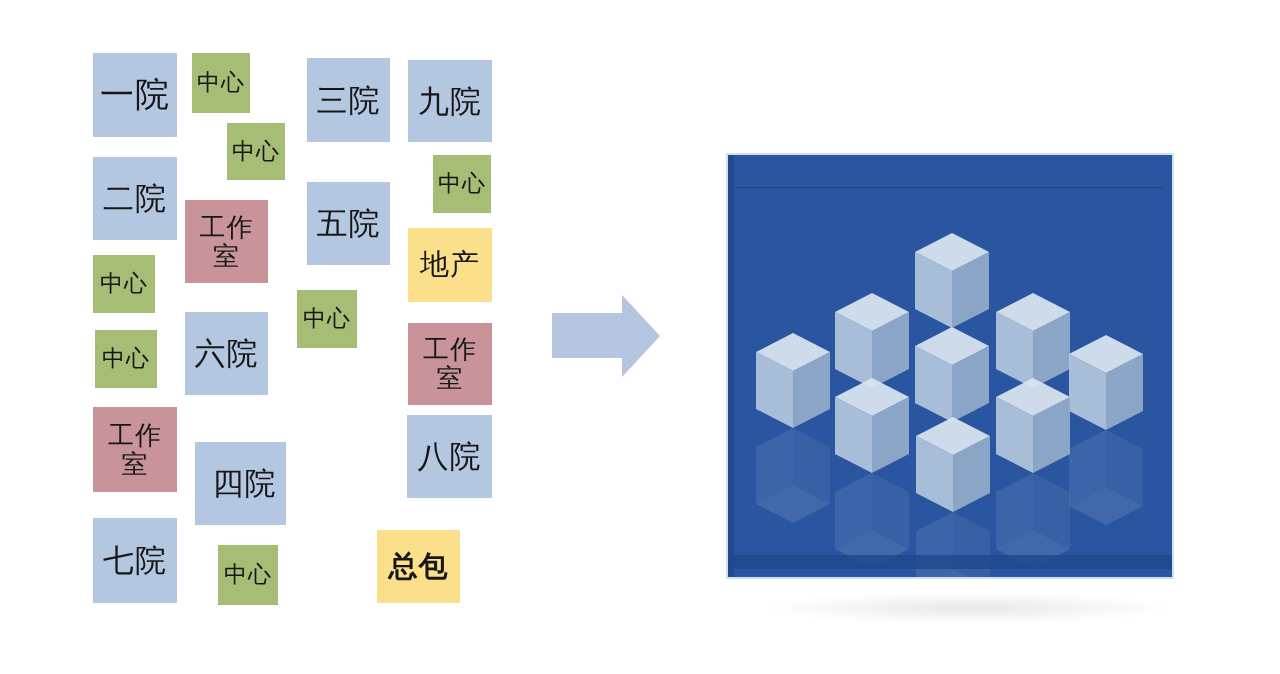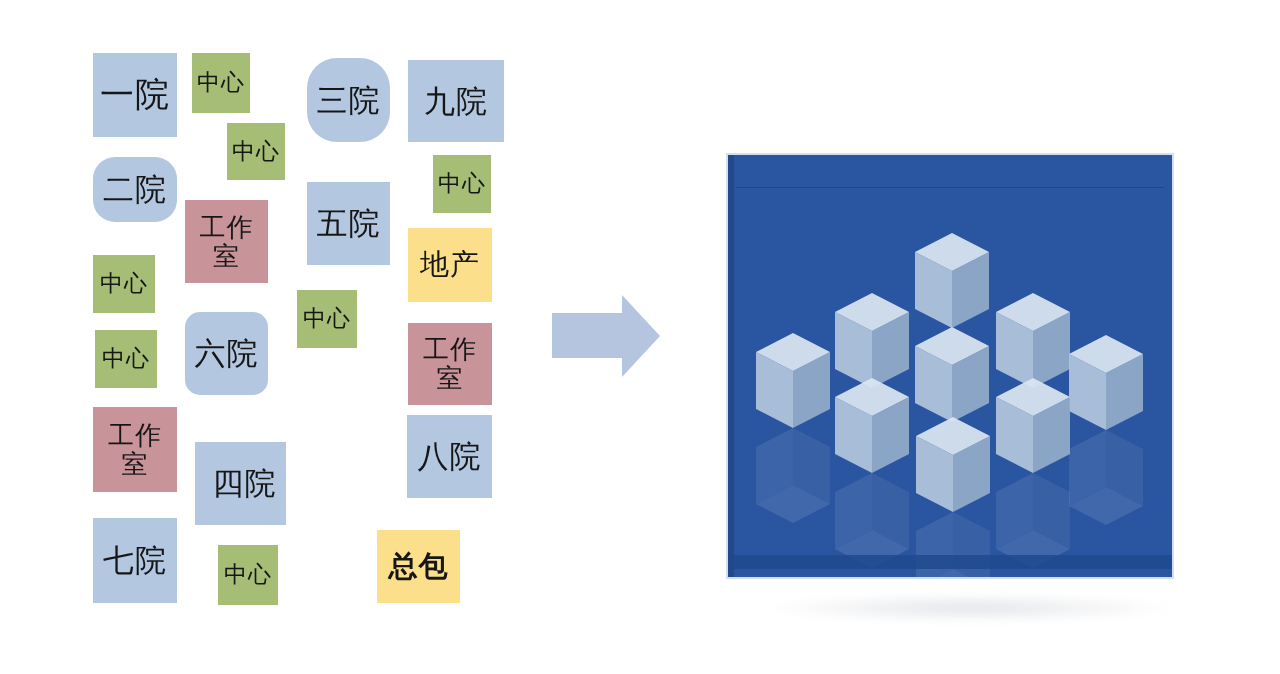--- a/index.html
+++ b/index.html
@@ -26,33 +26,33 @@
   }
 </style>
 </head>
 <body>
 
 <div class="canvas">
 
   <div id="org-scatter">
       <div class="box" style="left: 93px; top: 53px; width: 84px; height: 84px; background: rgb(179, 199, 225); font-size: 34px; color: rgb(22, 22, 22);">一院</div>
       <div class="box" style="left: 192px; top: 53px; width: 58px; height: 60px; background: rgb(165, 189, 116); font-size: 23px; color: rgb(22, 22, 22);">中心</div>
-      <div class="box" style="left: 307px; top: 58px; width: 83px; height: 84px; background: rgb(179, 199, 225); font-size: 31px; color: rgb(22, 22, 22); border-radius: 30px;">三院</div>
-      <div class="box" style="left: 408px; top: 60px; width: 96px; height: 82px; background: rgb(179, 199, 225); font-size: 31px; color: rgb(22, 22, 22);">九院</div>
+      <div class="box" style="left: 307px; top: 58px; width: 83px; height: 84px; background: rgb(179, 199, 225); font-size: 31px; color: rgb(22, 22, 22);">三院</div>
+      <div class="box" style="left: 408px; top: 60px; width: 84px; height: 82px; background: rgb(179, 199, 225); font-size: 31px; color: rgb(22, 22, 22);">九院</div>
       <div class="box" style="left: 227px; top: 123px; width: 58px; height: 57px; background: rgb(165, 189, 116); font-size: 23px; color: rgb(22, 22, 22);">中心</div>
-      <div class="box" style="left: 93px; top: 157px; width: 84px; height: 65px; background: rgb(179, 199, 225); font-size: 31px; color: rgb(22, 22, 22); border-radius: 22px;">二院</div>
+      <div class="box" style="left: 93px; top: 157px; width: 84px; height: 83px; background: rgb(179, 199, 225); font-size: 31px; color: rgb(22, 22, 22);">二院</div>
       <div class="box" style="left: 433px; top: 155px; width: 58px; height: 58px; background: rgb(165, 189, 116); font-size: 23px; color: rgb(22, 22, 22);">中心</div>
       <div class="box" style="left: 185px; top: 200px; width: 83px; height: 83px; background: rgb(200, 148, 154); font-size: 26px; color: rgb(22, 22, 22);">工作
 室</div>
       <div class="box" style="left: 307px; top: 182px; width: 83px; height: 83px; background: rgb(179, 199, 225); font-size: 31px; color: rgb(22, 22, 22);">五院</div>
       <div class="box" style="left: 408px; top: 228px; width: 84px; height: 74px; background: rgb(251, 223, 138); font-size: 29px; color: rgb(22, 22, 22); text-align: center;">地产</div>
       <div class="box" style="left: 93px; top: 255px; width: 62px; height: 58px; background: rgb(165, 189, 116); font-size: 23px; color: rgb(22, 22, 22);">中心</div>
       <div class="box" style="left: 297px; top: 290px; width: 60px; height: 58px; background: rgb(165, 189, 116); font-size: 23px; color: rgb(22, 22, 22);">中心</div>
       <div class="box" style="left: 95px; top: 330px; width: 62px; height: 58px; background: rgb(165, 189, 116); font-size: 23px; color: rgb(22, 22, 22);">中心</div>
-      <div class="box" style="left: 185px; top: 312px; width: 83px; height: 83px; background: rgb(179, 199, 225); font-size: 31px; color: rgb(22, 22, 22); border-radius: 15px;">六院</div>
+      <div class="box" style="left: 185px; top: 312px; width: 83px; height: 83px; background: rgb(179, 199, 225); font-size: 31px; color: rgb(22, 22, 22);">六院</div>
       <div class="box" style="left: 408px; top: 323px; width: 84px; height: 82px; background: rgb(200, 148, 154); font-size: 26px; color: rgb(22, 22, 22);">工作
 室</div>
       <div class="box" style="left: 93px; top: 407px; width: 84px; height: 85px; background: rgb(200, 148, 154); font-size: 26px; color: rgb(22, 22, 22);">工作
 室</div>
       <div class="box" style="left: 195px; top: 442px; width: 83px; height: 83px; background: rgb(179, 199, 225); font-size: 31px; color: rgb(22, 22, 22); padding-left: 8px;">四院</div>
       <div class="box" style="left: 407px; top: 415px; width: 85px; height: 83px; background: rgb(179, 199, 225); font-size: 31px; color: rgb(22, 22, 22); text-align: center;">八院</div>
       <div class="box" style="left: 93px; top: 518px; width: 84px; height: 85px; background: rgb(179, 199, 225); font-size: 31px; color: rgb(22, 22, 22);">七院</div>
       <div class="box" style="left: 218px; top: 545px; width: 60px; height: 60px; background: rgb(165, 189, 116); font-size: 23px; color: rgb(22, 22, 22);">中心</div>
       <div class="box" style="left: 377px; top: 530px; width: 83px; height: 73px; background: rgb(251, 223, 138); font-size: 29px; color: rgb(22, 22, 22); font-weight: bold;">总包</div>
     </div>

